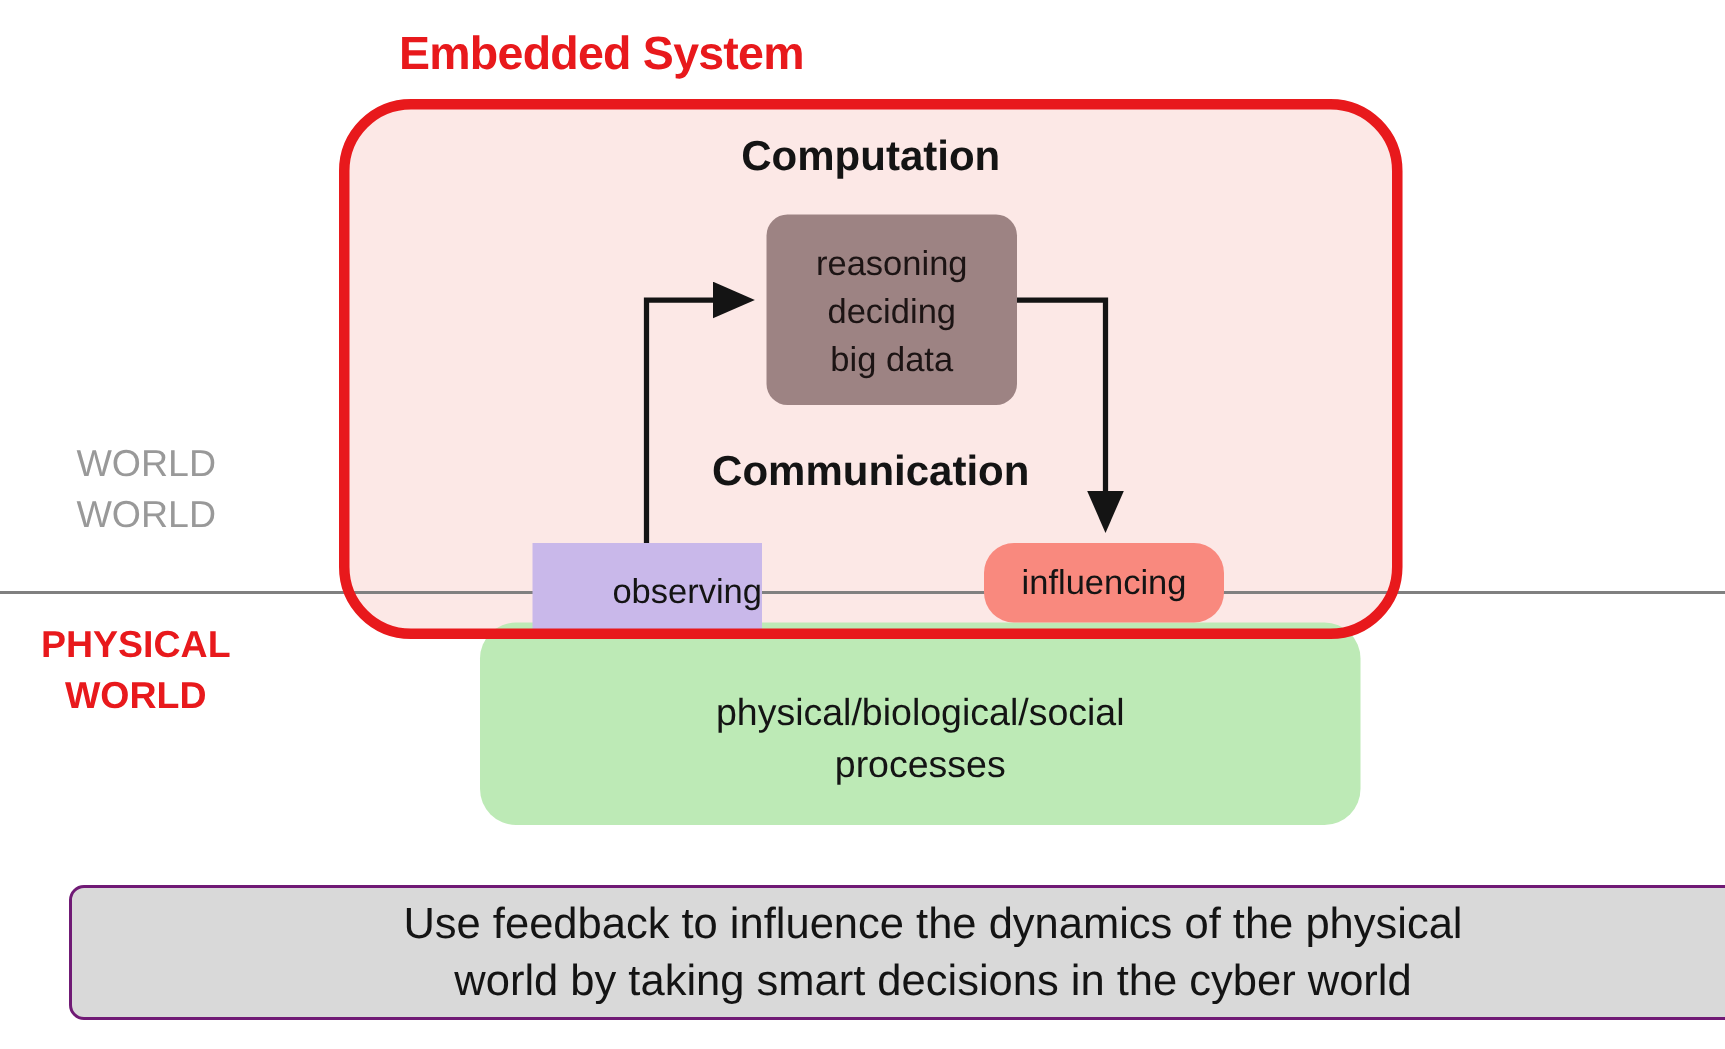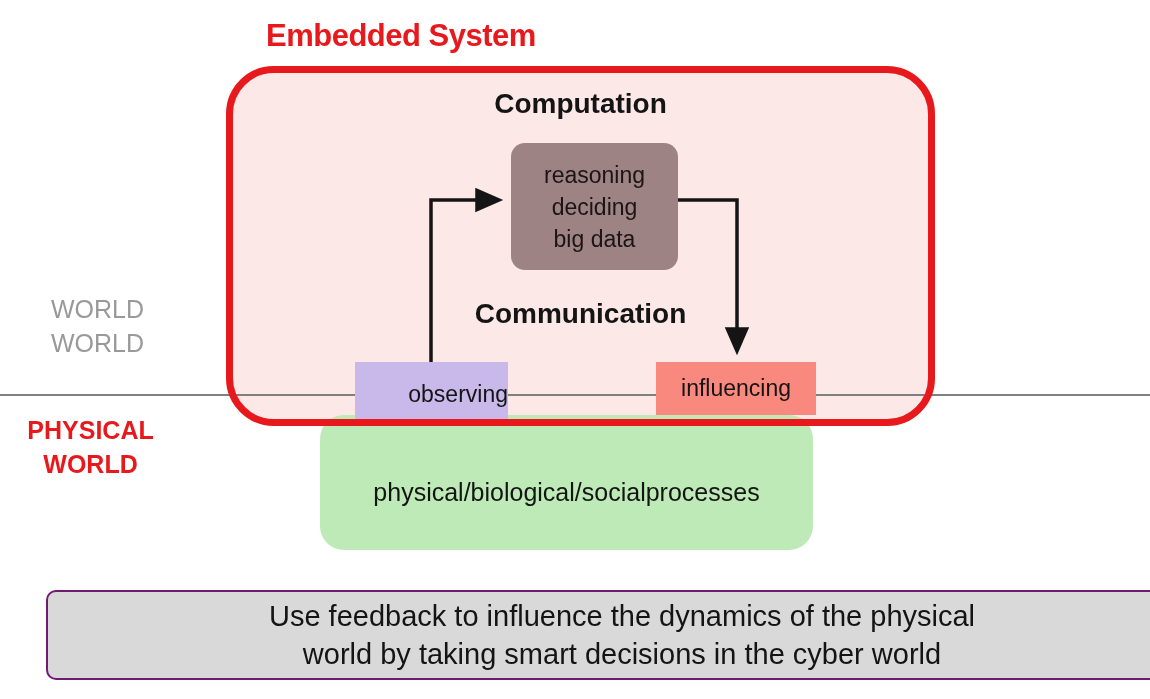--- a/index.html
+++ b/index.html
@@ -86,44 +86,45 @@
     display:flex;align-items:center;justify-content:flex-end;
     font-size:23px;
     z-index:3;
   }
   .influencing-box{
     left:656px;top:362px;width:160px;height:53px;
     background:var(--salmon-box);
     display:flex;align-items:center;justify-content:center;
     font-size:23px;
     z-index:3;
+    border-radius:20px;
   }
 
   .cyber-label{
     left:15px;top:292px;width:165px;
     text-align:center;
     font-size:25px;line-height:34px;
     color:var(--gray-text);
     font-weight:500;
     z-index:2;
   }
   .physical-label{
     left:8px;top:413px;width:165px;
     text-align:center;
     font-size:25px;line-height:34px;
     color:var(--accent-red);
     font-weight:bold;
     z-index:2;
   }
 
   .green-box{
-    left:320px;top:415px;width:493px;height:135px;
+    left:320px;top:415px;width:587px;height:135px;
     background:var(--green-box);
     border-radius:24px;
-    display:flex;flex-direction:row;
+    display:flex;flex-direction:column;
     align-items:center;justify-content:center;
     font-size:25px;line-height:35px;
     padding-top:20px;box-sizing:border-box;
     z-index:2;
   }
 
   .caption-box{
     left:46px;top:590px;width:1132px;height:90px;
     background:var(--gray-box);
     border:2px solid #701a75;

